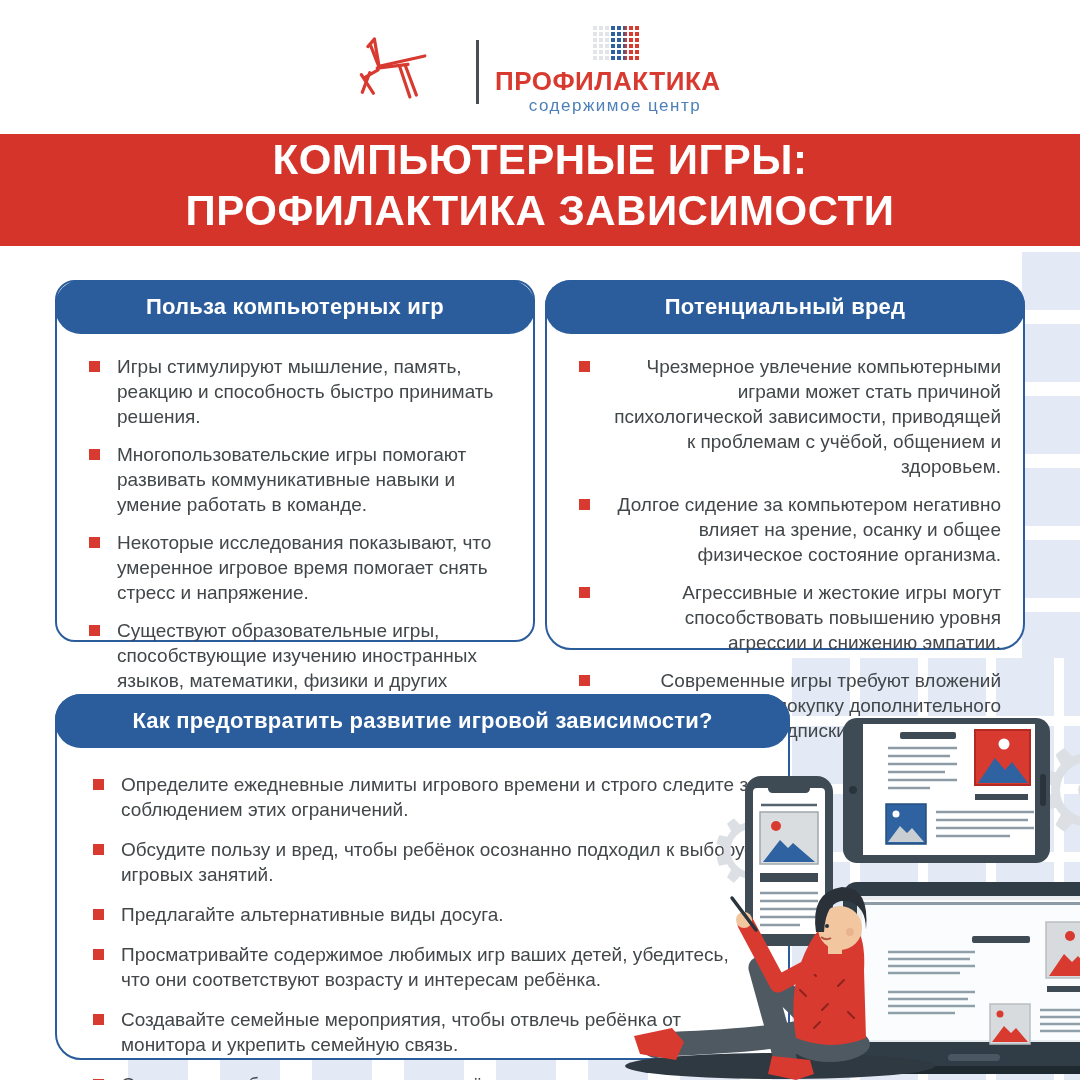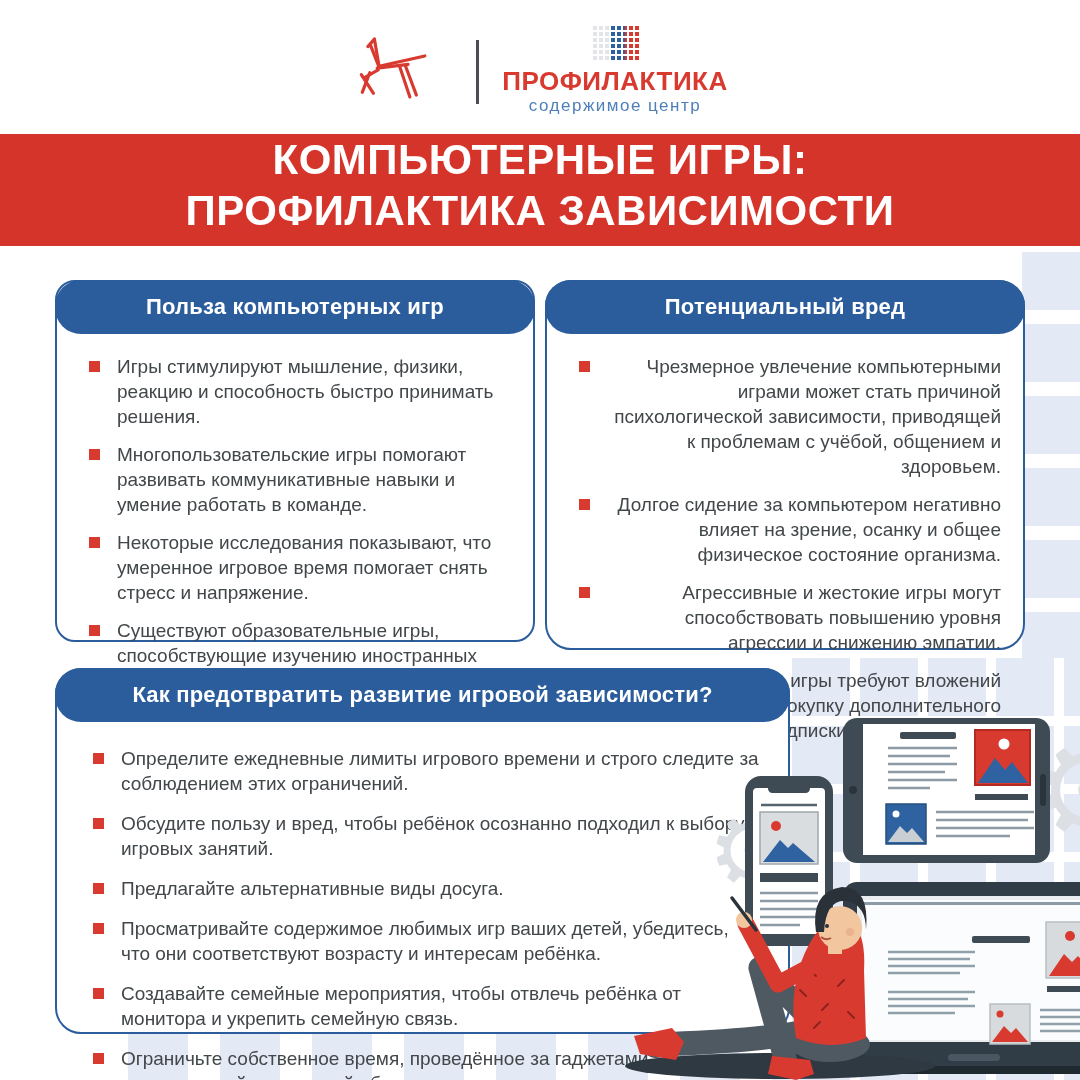--- a/index.html
+++ b/index.html
@@ -26,21 +26,21 @@
   .brand-mark{position:absolute;left:352px;top:26px;width:84px;height:86px;}
   .brand-divider{position:absolute;left:476px;top:40px;width:3px;height:64px;background:#4A4E52;}
   .logo-grid{
     position:absolute;left:593px;top:26px;width:48px;height:36px;
     background:
       repeating-linear-gradient(180deg,rgba(255,255,255,0) 0 4px,#ffffff 4px 6px),
       repeating-linear-gradient(90deg,rgba(255,255,255,0) 0 4px,#ffffff 4px 6px),
       linear-gradient(90deg,#E2E4E8 0 33.4%,#2E5F9E 33.4% 66.7%,#D93A30 66.7% 100%);
   }
   .org-name{
-    position:absolute;left:495px;top:66px;width:240px;text-align:center;
+    position:absolute;left:495px;top:66px;width:240px;text-align:left;
     color:#D93A30;font-weight:800;font-size:26px;letter-spacing:.5px;
   }
   .org-sub{
     position:absolute;left:495px;top:96px;width:240px;text-align:center;
     color:#4D7FB8;font-size:17px;letter-spacing:1.5px;font-weight:500;
   }
   
   .banner{
     position:absolute;left:0;top:134px;width:1080px;height:112px;background:#D5342B;
     display:flex;align-items:flex-start;justify-content:center;
@@ -61,21 +61,21 @@
     display:flex;align-items:center;justify-content:center;letter-spacing:.2px;
   }
   .card-body{position:absolute;left:0;top:66px;right:0;bottom:0;}
   .item{display:flex;align-items:flex-start;margin-bottom:13px;}
   .bullet{flex:0 0 11px;width:11px;height:11px;background:#D93A30;margin:7px 17px 0 0;}
   .item-text{color:#42474A;font-size:19px;line-height:25px;}
   #card-benefits{left:55px;top:280px;width:480px;height:362px;border-radius:20px;}
   #card-benefits .card-body{padding:6px 24px 0 32px;}
   #card-harm{left:545px;top:280px;width:480px;height:370px;}
   #card-harm .card-body{padding:6px 22px 0 32px;text-align:right;}
-  #card-prevention{left:55px;top:668px;width:735px;height:366px;}
+  #card-prevention{left:55px;top:694px;width:735px;height:366px;}
   #card-prevention .card-body{padding:10px 28px 0 36px;}
   #card-prevention .item{margin-bottom:15px;}
   #card-prevention .item-text{max-width:660px;}
   
   .illu{position:absolute;left:600px;top:640px;width:480px;height:440px;}
 </style>
 </head>
 <body>
 
 <div class="canvas">
@@ -105,21 +105,21 @@
 
   <div class="banner">
     <div class="banner-title">КОМПЬЮТЕРНЫЕ ИГРЫ: ПРОФИЛАКТИКА ЗАВИСИМОСТИ</div>
   </div>
 
   <div class="card" id="card-benefits">
     <div class="card-header">Польза компьютерных игр</div>
     <div class="card-body">
       <div class="item">
         <div class="bullet"></div>
-        <div class="item-text">Игры стимулируют мышление, физики, реакцию и способность быстро принимать решения.</div>
+        <div class="item-text">Игры стимулируют мышление, память, реакцию и способность быстро принимать решения.</div>
       </div>
       <div class="item">
         <div class="bullet"></div>
         <div class="item-text">Многопользовательские игры помогают развивать коммуникативные навыки и умение работать в команде.</div>
       </div>
       <div class="item">
         <div class="bullet"></div>
         <div class="item-text">Некоторые исследования показывают, что умеренное игровое время помогает снять стресс и напряжение.</div>
       </div>
       <div class="item">

